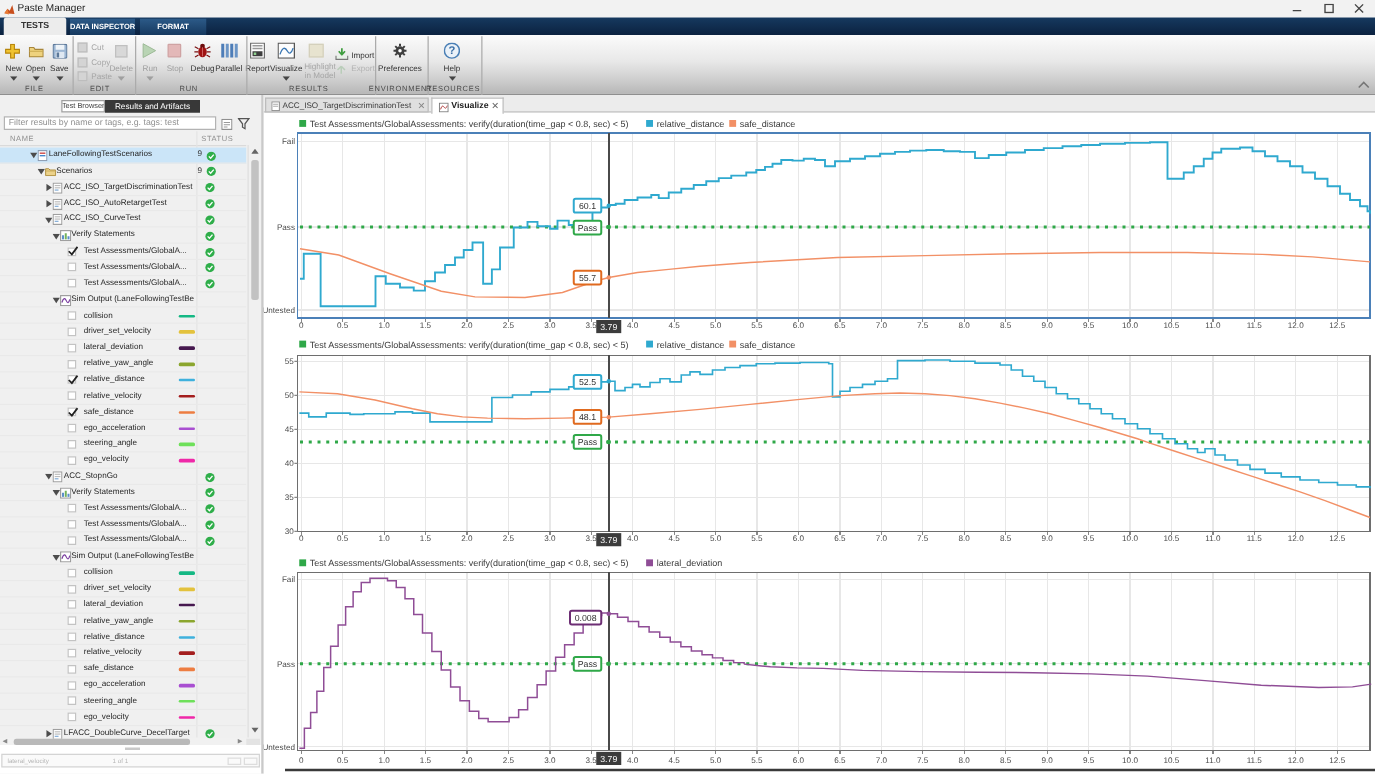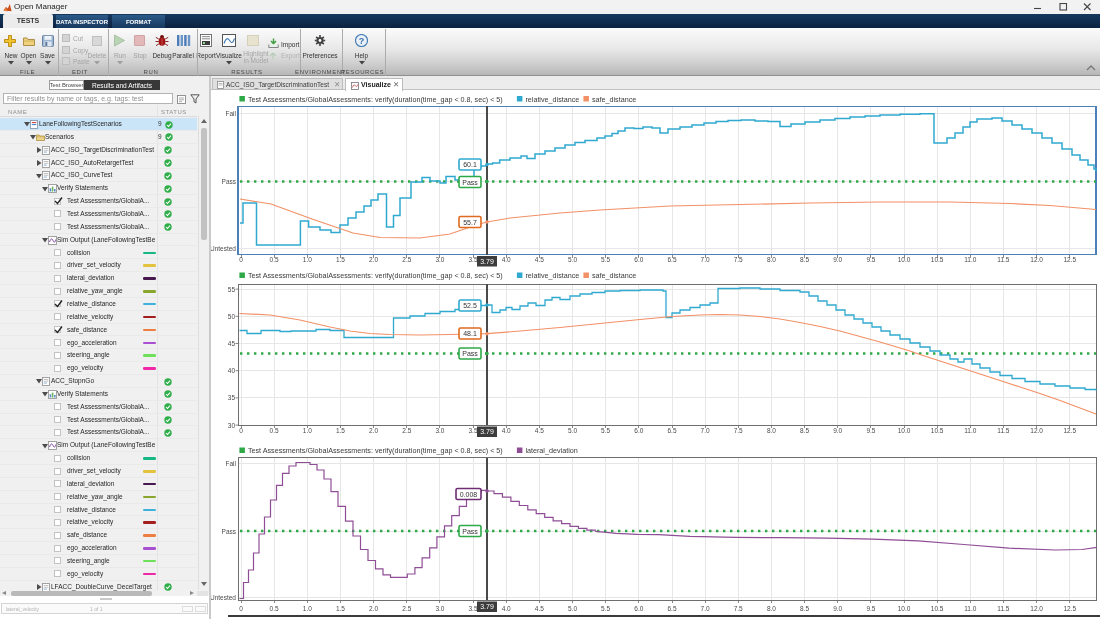--- a/index.html
+++ b/index.html
@@ -4,21 +4,21 @@
 body{font-family:"Liberation Sans",sans-serif;width:1100px;height:619px;overflow:hidden;background:#fff}
 #app{position:relative;width:1100px;height:619px}
 </style></head><body>
 <div id="app">
 
 <div style="position:absolute;left:0;top:0;width:1100px;height:14px;background:#f2f2f2">
  <svg style="position:absolute;left:3px;top:2.5px" width="9" height="9">
         <path d="M0.5 7.5 L3 4 L4.8 5.5 L6.8 1 L8.6 8.2 Z" fill="#c94f1d"></path>
         <path d="M3 4 L4.2 8.5 L0.5 7.5 Z" fill="#e87b35"></path>
       </svg>
- <div style="position:absolute;left:14px;top:2px;font-size:8px;color:#1a1a1a">Open Manager</div>
+ <div style="position:absolute;left:14px;top:2px;font-size:8px;color:#1a1a1a">Paste Manager</div>
  <svg style="position:absolute;left:1034px;top:3px" width="62" height="8">
   <line x1="0" y1="5.5" x2="7" y2="5.5" stroke="#444" stroke-width="1.1"></line>
   <rect x="26" y="0.5" width="6.5" height="6.5" fill="none" stroke="#444" stroke-width="1.1"></rect>
   <path d="M50 0.5 L56.5 7 M56.5 0.5 L50 7" stroke="#444" stroke-width="1.1"></path>
  </svg>
 </div>
 
 <div style="position:absolute;left:0;top:14px;width:1100px;height:14px;background:linear-gradient(#16395f,#0b2240)">
  <div style="position:absolute;left:3px;top:0px;width:50px;height:14px;background:#ececec;border-radius:2px 2px 0 0;text-align:center;font-size:7px;font-weight:bold;color:#333;line-height:14px">TESTS</div>
  <div style="position:absolute;left:56px;top:0.5px;width:52px;height:13.5px;background:linear-gradient(#2c5a88,#16395f);text-align:center;white-space:nowrap;overflow:hidden;font-size:6px;font-weight:bold;color:#fff;line-height:14px">DATA INSPECTOR</div>

